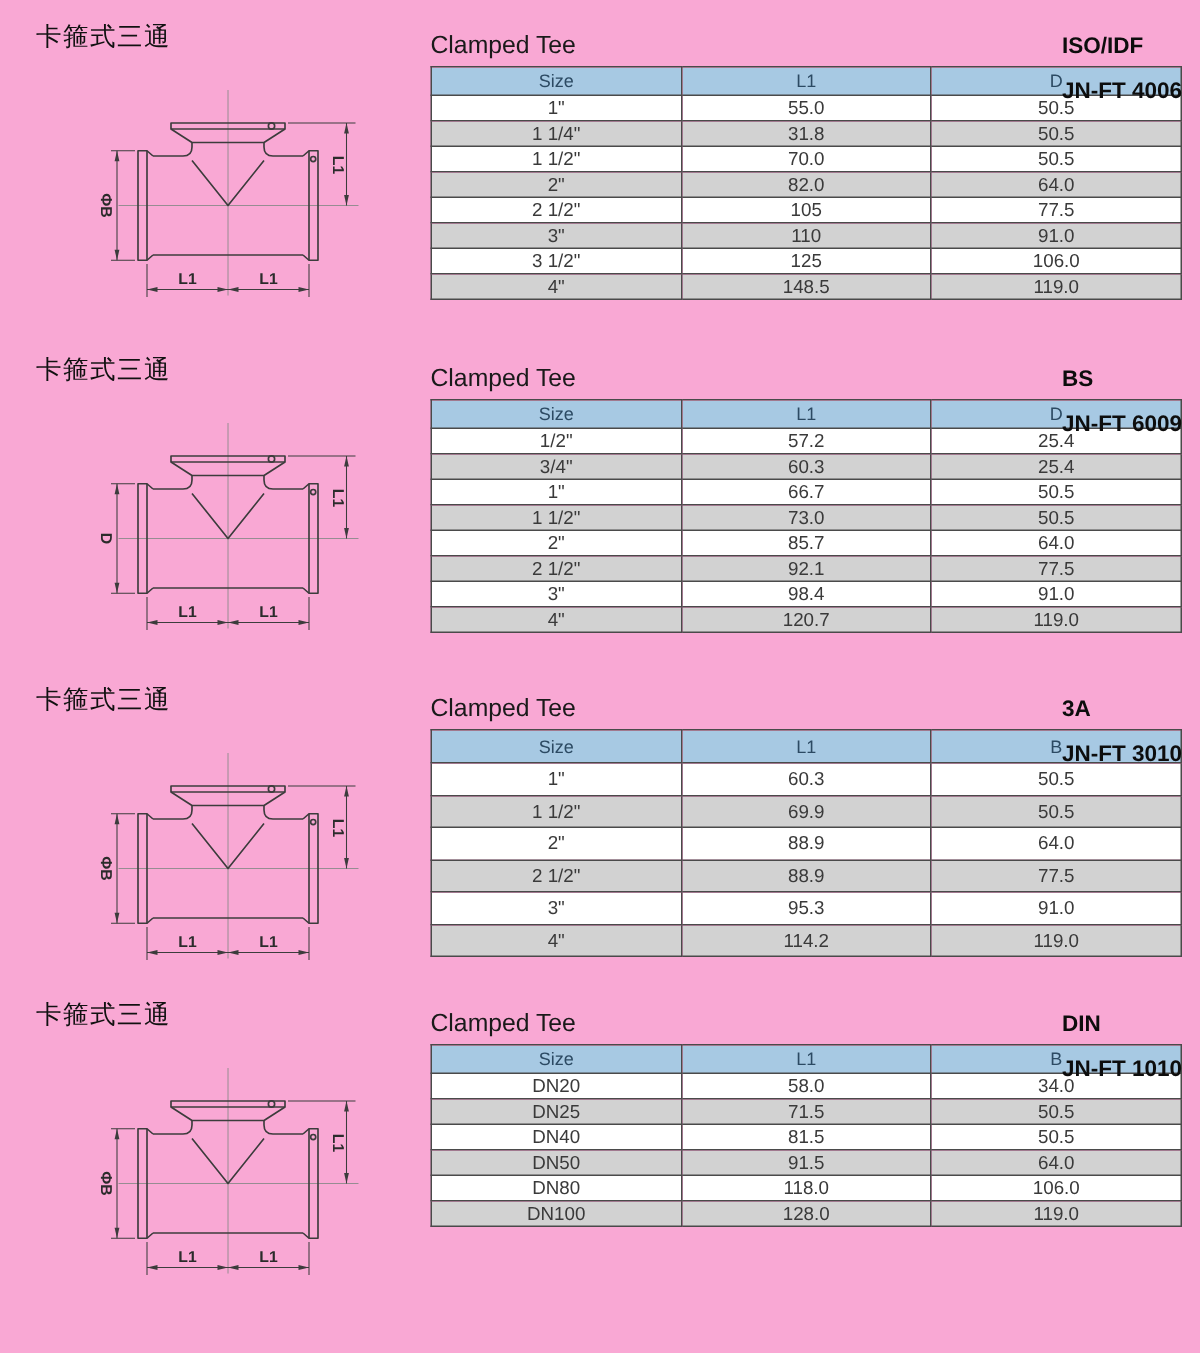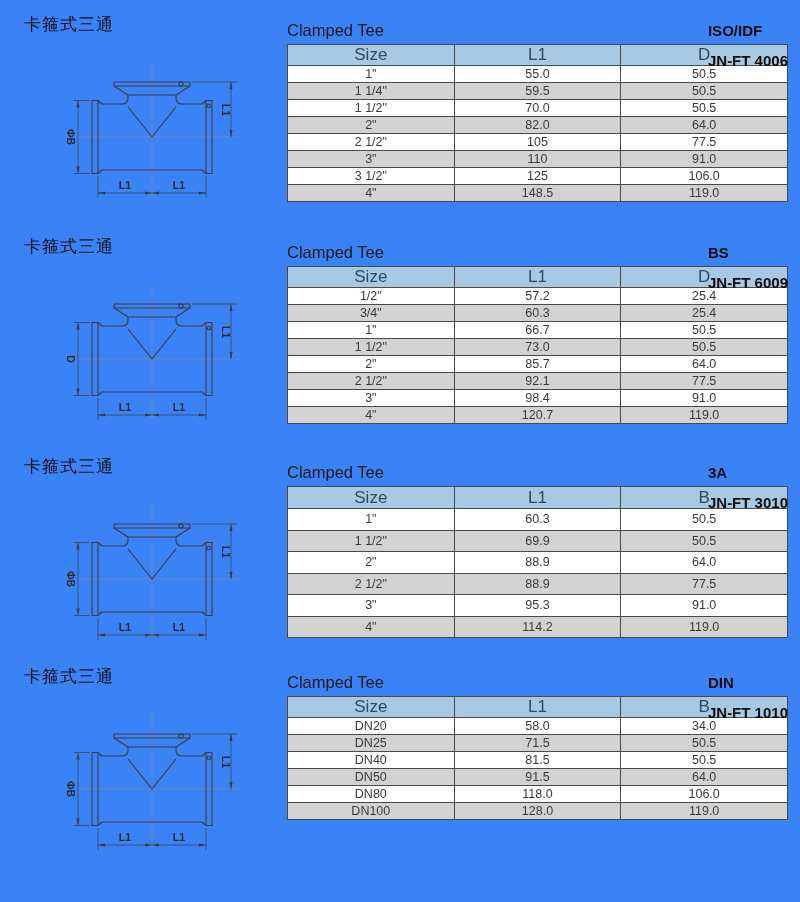--- a/index.html
+++ b/index.html
@@ -1,19 +1,19 @@
 <!DOCTYPE html>
 <html><head>
 <meta charset="utf-8">
 <style>
   html,body { margin:0; padding:0; background:#ffffff; }
   .page {
     width:800px; height:902px; box-sizing:border-box;
     padding:15px 12px 0 24px;
-    background:#3b82f6;
+    background:#f9a8d4;
     font-family:"Liberation Sans", sans-serif;
     overflow:hidden;
   }
   .section { display:flex; }
   .sec-h1 { height:222px; }
   .sec-h2 { height:220px; }
   .sec-h3 { height:210px; }
   .sec-h4 { height:237px; }
   .left-col { width:263px; flex:none; }
   .cn-title { font-size:17px; color:#111; letter-spacing:1px; line-height:20px; }
@@ -28,21 +28,21 @@
   table.dim-table {
     width:100%; border-collapse:collapse; table-layout:fixed;
     margin-top:3px; border:1.5px solid #3a3a3a;
   }
   .dim-table th, .dim-table td {
     border:1px solid #4a4a4a; text-align:center; padding:0;
     overflow:hidden; white-space:nowrap;
   }
   .dim-table th {
     background:#a7c9e3; color:#2c4a63; font-weight:400;
-    font-size:17px; height:18px;
+    font-size:12px; height:18px;
   }
   .dim-table td { font-size:12.5px; color:#3a3a3a; height:16px; background:#ffffff; }
   .dim-table tbody tr:nth-child(even) td { background:#d2d2d2; }
   .tall .dim-table th { height:21px; }
   .tall .dim-table td { height:20.5px; }
 </style>
 </head>
 <body>
 
 <div class="page">
@@ -121,21 +121,21 @@
             </tr>
           </thead>
         <tbody>
             <tr>
               <td>1"</td>
               <td>55.0</td>
               <td>50.5</td>
             </tr>
             <tr>
               <td>1 1/4"</td>
-              <td>59.5</td>
+              <td>31.8</td>
               <td>50.5</td>
             </tr>
             <tr>
               <td>1 1/2"</td>
               <td>70.0</td>
               <td>50.5</td>
             </tr>
             <tr>
               <td>2"</td>
               <td>82.0</td>

